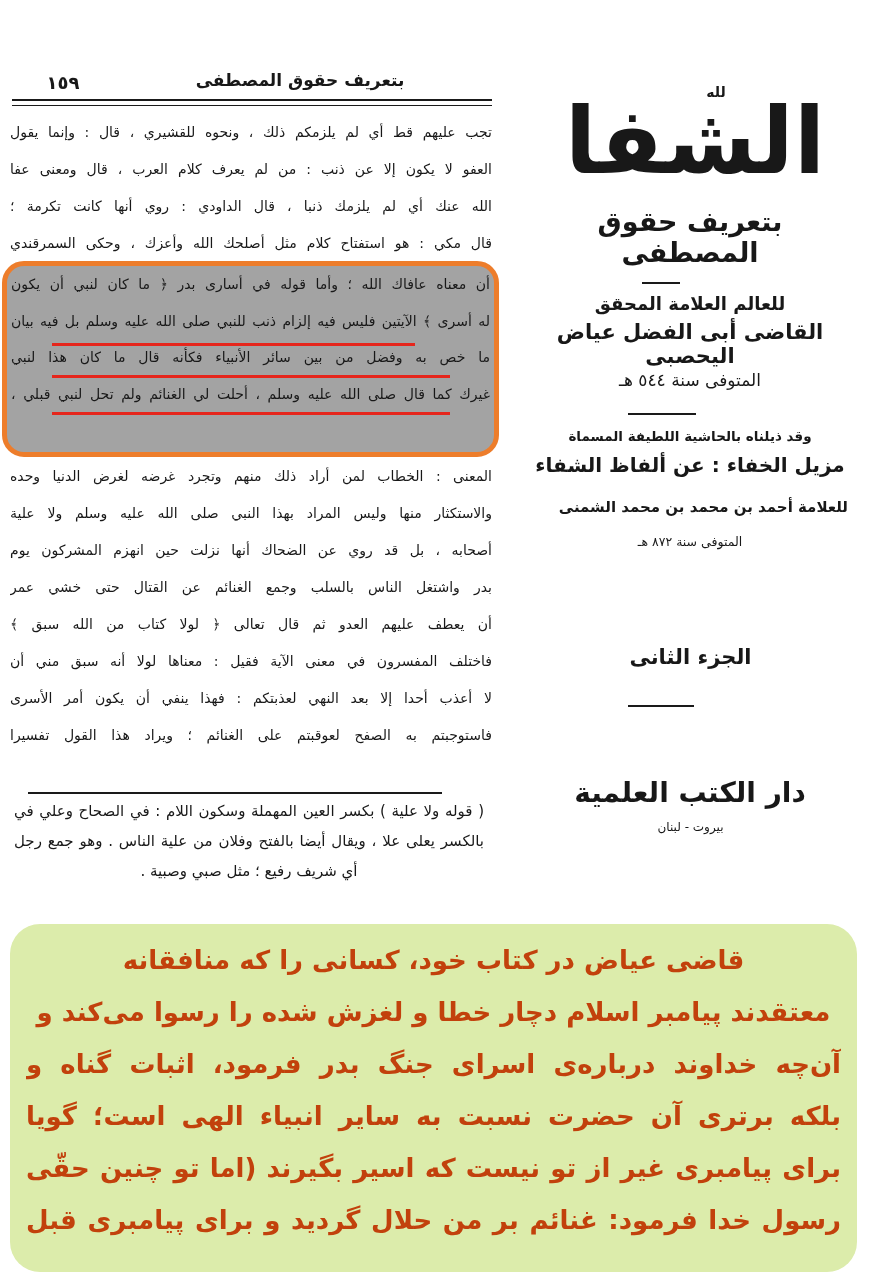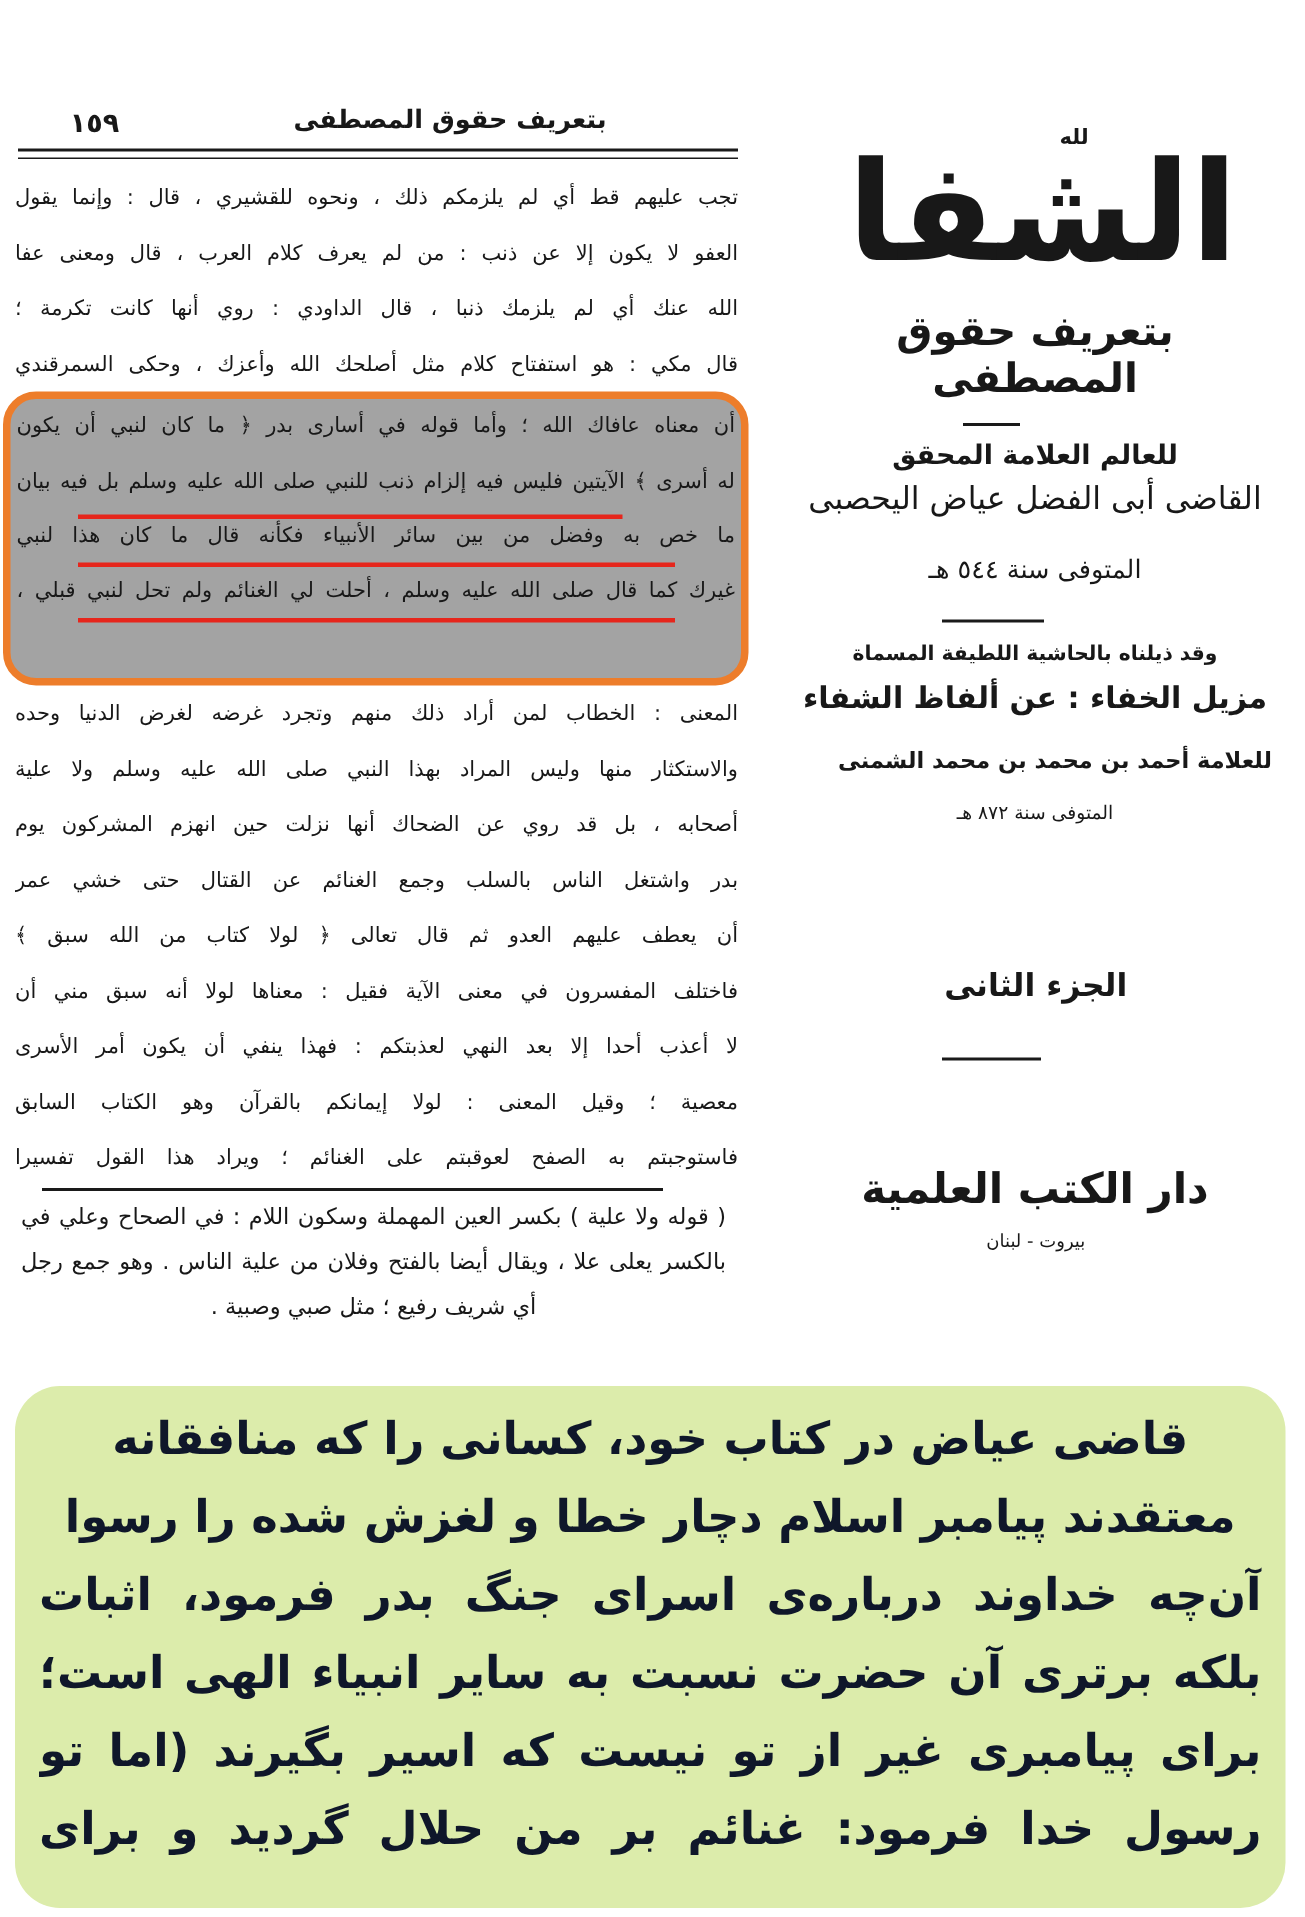--- a/index.html
+++ b/index.html
@@ -41,35 +41,35 @@
 
   
   .shifa-title{left:555px;top:72px;width:280px;height:140px;font-size:92px;font-weight:bold;line-height:140px;text-align:center;overflow:visible;}
   .shifa-mark{left:696px;top:84px;width:40px;font-size:14px;font-weight:bold;text-align:center;}
   .shifa-subtitle{left:535px;top:206px;width:310px;font-size:27px;font-weight:bold;text-align:center;}
   .dash{height:0;border-top:2px solid #1a1a1a;}
   .dash1{left:642px;top:282px;width:38px;}
   .dash2{left:628px;top:413px;width:68px;}
   .dash3{left:628px;top:705px;width:66px;}
   .author-intro{left:560px;top:293px;width:260px;font-size:18px;font-weight:bold;text-align:center;}
-  .author-name{left:525px;top:320px;width:330px;font-size:21px;font-weight:normal;text-align:center;}
+  .author-name{left:525px;top:320px;width:330px;font-size:21px;font-weight:bold;text-align:center;}
   .author-death{left:590px;top:370px;width:200px;font-size:17px;text-align:center;}
   .annot-intro{left:552px;top:428px;width:276px;font-size:13.5px;font-weight:bold;text-align:center;}
   .annot-title{left:520px;top:453px;width:340px;font-size:20px;font-weight:bold;text-align:center;}
   .annotator-name{left:532px;top:498px;width:316px;font-size:15px;font-weight:bold;}
   .annot-death{left:590px;top:534px;width:200px;font-size:12.5px;text-align:center;}
   .volume-label{left:618px;top:645px;width:145px;font-size:21px;font-weight:bold;text-align:center;}
   .publisher-logo{left:570px;top:776px;width:240px;font-size:28px;font-weight:900;text-align:center;}
   .publisher-city{left:598px;top:820px;width:185px;font-size:12px;text-align:center;letter-spacing:1px;}
 
   
   .translation-box{
     left:10px;top:924px;width:847px;height:348px;box-sizing:border-box;
     background:#dcecab;border-radius:30px;padding:10px 16px;
-    direction:rtl;color:#0f172a;font-size:30px;font-weight:bold;line-height:52px;overflow:hidden;
+    direction:rtl;color:#c2410c;font-size:26px;font-weight:bold;line-height:52px;overflow:hidden;
   }
   .fa-line{height:52px;overflow:hidden;}
 </style>
 </head>
 <body>
 
 <div class="abs ar page-number">١٥٩</div>
 <div class="abs ar running-title">بتعريف حقوق المصطفى</div>
 <div class="abs header-rule"></div>
 
@@ -91,21 +91,20 @@
 </div>
 
 <div class="abs ar body-after">
   <div class="bline just">المعنى : الخطاب لمن أراد ذلك منهم وتجرد غرضه لغرض الدنيا وحده</div>
   <div class="bline just">والاستكثار منها وليس المراد بهذا النبي صلى الله عليه وسلم ولا علية</div>
   <div class="bline just">أصحابه ، بل قد روي عن الضحاك أنها نزلت حين انهزم المشركون يوم</div>
   <div class="bline just">بدر واشتغل الناس بالسلب وجمع الغنائم عن القتال حتى خشي عمر</div>
   <div class="bline just">أن يعطف عليهم العدو ثم قال تعالى ﴿ لولا كتاب من الله سبق ﴾</div>
   <div class="bline just">فاختلف المفسرون في معنى الآية فقيل : معناها لولا أنه سبق مني أن</div>
   <div class="bline just">لا أعذب أحدا إلا بعد النهي لعذبتكم : فهذا ينفي أن يكون أمر الأسرى</div>
-  <div class="bline just">معصية ؛ وقيل المعنى : لولا إيمانكم بالقرآن وهو الكتاب السابق</div>
   <div class="bline just">فاستوجبتم به الصفح لعوقبتم على الغنائم ؛ ويراد هذا القول تفسيرا</div>
 </div>
 
 <div class="abs fn-divider"></div>
 <div class="abs ar footnote">
   <div class="fnline just">( قوله ولا علية ) بكسر العين المهملة وسكون اللام : في الصحاح وعلي في الشرف</div>
   <div class="fnline just">بالكسر يعلى علا ، ويقال أيضا بالفتح وفلان من علية الناس . وهو جمع رجل علي :</div>
   <div class="fnline ctr">أي شريف رفيع ؛ مثل صبي وصبية .</div>
 </div>
 

